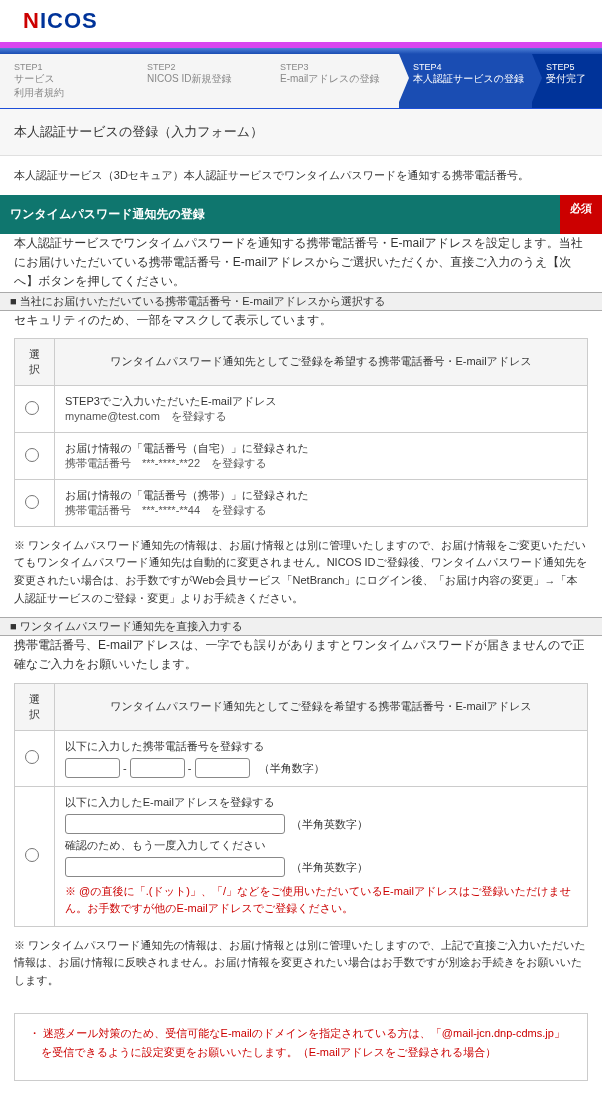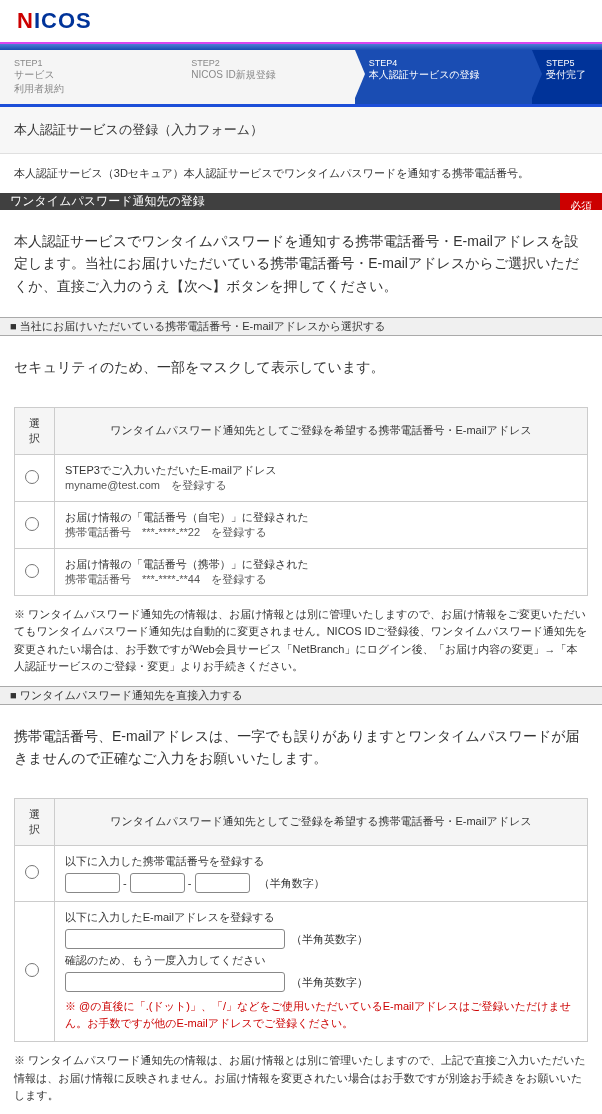--- a/index.html
+++ b/index.html
@@ -1,34 +1,34 @@
 <!DOCTYPE html>
 <html><head>
   <meta charset="utf-8">
   <style>
     *{box-sizing:border-box;margin:0;padding:0}
     body{font-family:"MS PGothic","Hiragino Kaku Gothic Pro",Meiryo,sans-serif;font-size:11px;color:#333;background:#fff;width:602px}
-    .logo{padding:8px 17px;border-bottom:2px solid #d946ef}
+    .logo{padding:8px 23px;border-bottom:6px solid #d946ef}
     .logo-txt{font-size:22px;font-weight:bold;letter-spacing:1px}
     .logo-n{color:#cc0000}.logo-rest{color:#003399}
     .topbar{height:6px;background:linear-gradient(#4d7fd6,#1a4db3)}
-    .steps{display:flex;background:#0369a1;border-bottom:3px solid #1d4ed8}
+    .steps{display:flex;background:#0369a1;border-bottom:1px solid #1d4ed8}
     .step{flex:1;padding:8px 8px 8px 14px;position:relative;background:#f5f5f5;font-size:10px;color:#888}
     .step:after{content:'';position:absolute;right:-10px;top:0;width:0;height:0;border-top:24px solid transparent;border-bottom:24px solid transparent;border-left:10px solid #f5f5f5;z-index:1}
     .step.active{background:#1a4db3;color:#fff}
     .step.active:after{border-left-color:#1a4db3}
     .step.final{background:#003399;color:#fff;flex:0 0 70px}
     .step.final:after{display:none}
     .step-num{font-size:9px;display:block}
     .step-lbl{font-size:10px}
     .pagetitle{background:#f7f7f7;padding:14px 14px;font-weight:normal;font-size:13px;border-bottom:1px solid #e0e0e0}
     .intro{padding:12px 14px;font-size:11px}
-    .sechead{background:#404040;color:#fff;padding:0 10px;font-weight:normal;font-size:12px;position:relative}
+    .sechead{background:#0f766e;color:#fff;padding:11px 10px;font-weight:bold;font-size:12px;position:relative}
     .reqbadge{position:absolute;right:0;top:0;bottom:0;background:#cc0000;color:#fff;padding:6px 10px;font-size:11px}
-    .secbody{padding:20px 14px;font-size:14px;line-height:1.6}
+    .secbody{padding:0 14px;font-size:12px;line-height:1.6}
     .subhead{background:#f0f0f0;border-top:1px solid #aaa;border-bottom:1px solid #aaa;padding:1px 10px;font-weight:normal;font-size:11px}
     .subhead:before{content:'■ ';}
     table.opt{width:100%;border-collapse:collapse;margin-top:8px;font-size:11px}
     table.opt th,table.opt td{border:1px solid #ccc;padding:8px 10px;text-align:left;vertical-align:middle}
     table.opt th{background:#f5f5f5;text-align:center;font-weight:normal}
     table.opt th.sel{width:40px}
     .radio-cell{text-align:center}
     .sub{color:#555}
     .note{padding:10px 14px;font-size:11px;line-height:1.6}
     .note:before{content:'※ '}
@@ -49,20 +49,21 @@
 
 <div class="logo">
   <span class="logo-txt"><span class="logo-n">N</span><span class="logo-rest">ICOS</span></span>
 </div>
 <div class="topbar"></div>
 
 <div class="steps">
   <div class="step"><span class="step-num">STEP1</span><span class="step-lbl" style="white-space:pre-line">サービス
 利用者規約</span></div>
   <div class="step"><span class="step-num">STEP2</span><span class="step-lbl">NICOS ID新規登録</span></div>
+  <div class="step"><span class="step-num">STEP3</span><span class="step-lbl">E-mailアドレスの登録</span></div>
   <div class="step active"><span class="step-num">STEP4</span><span class="step-lbl">本人認証サービスの登録</span></div>
   <div class="step final"><span class="step-num">STEP5</span><span class="step-lbl">受付完了</span></div>
 </div>
 
 <div class="pagetitle">本人認証サービスの登録（入力フォーム）</div>
 <div class="intro">本人認証サービス（3Dセキュア）本人認証サービスでワンタイムパスワードを通知する携帯電話番号。</div>
 
 <div class="sechead">
   <span>ワンタイムパスワード通知先の登録</span>
   <span class="reqbadge">必須</span>

